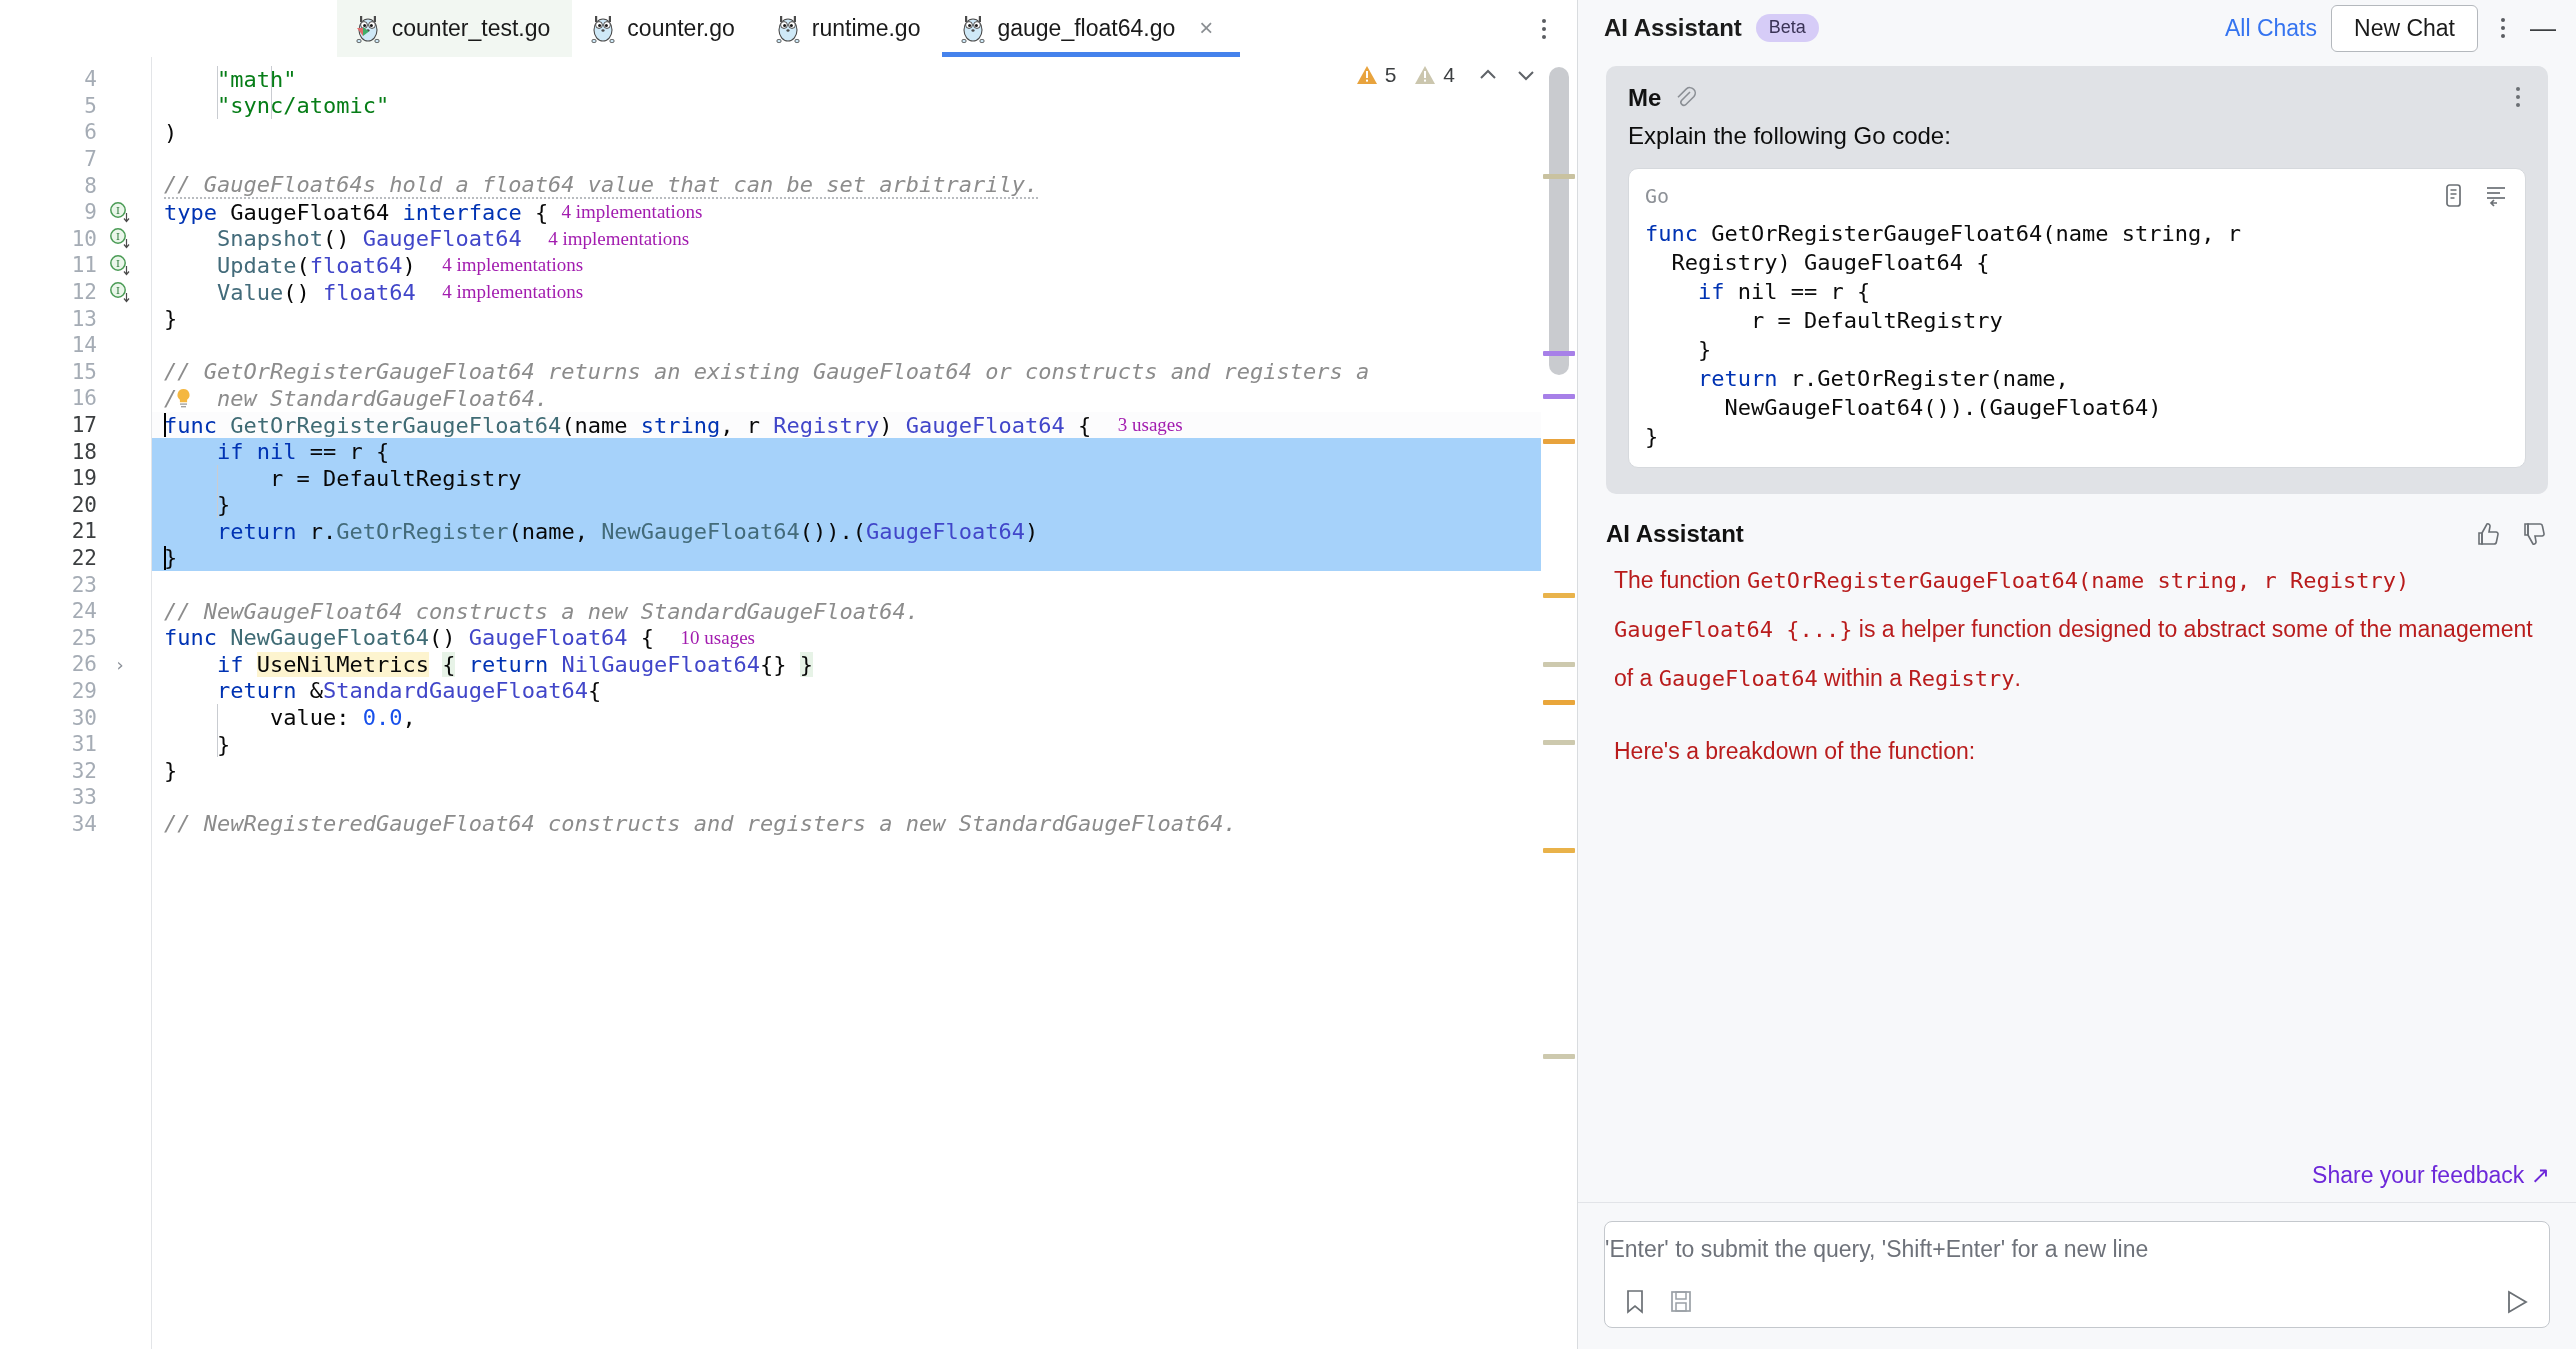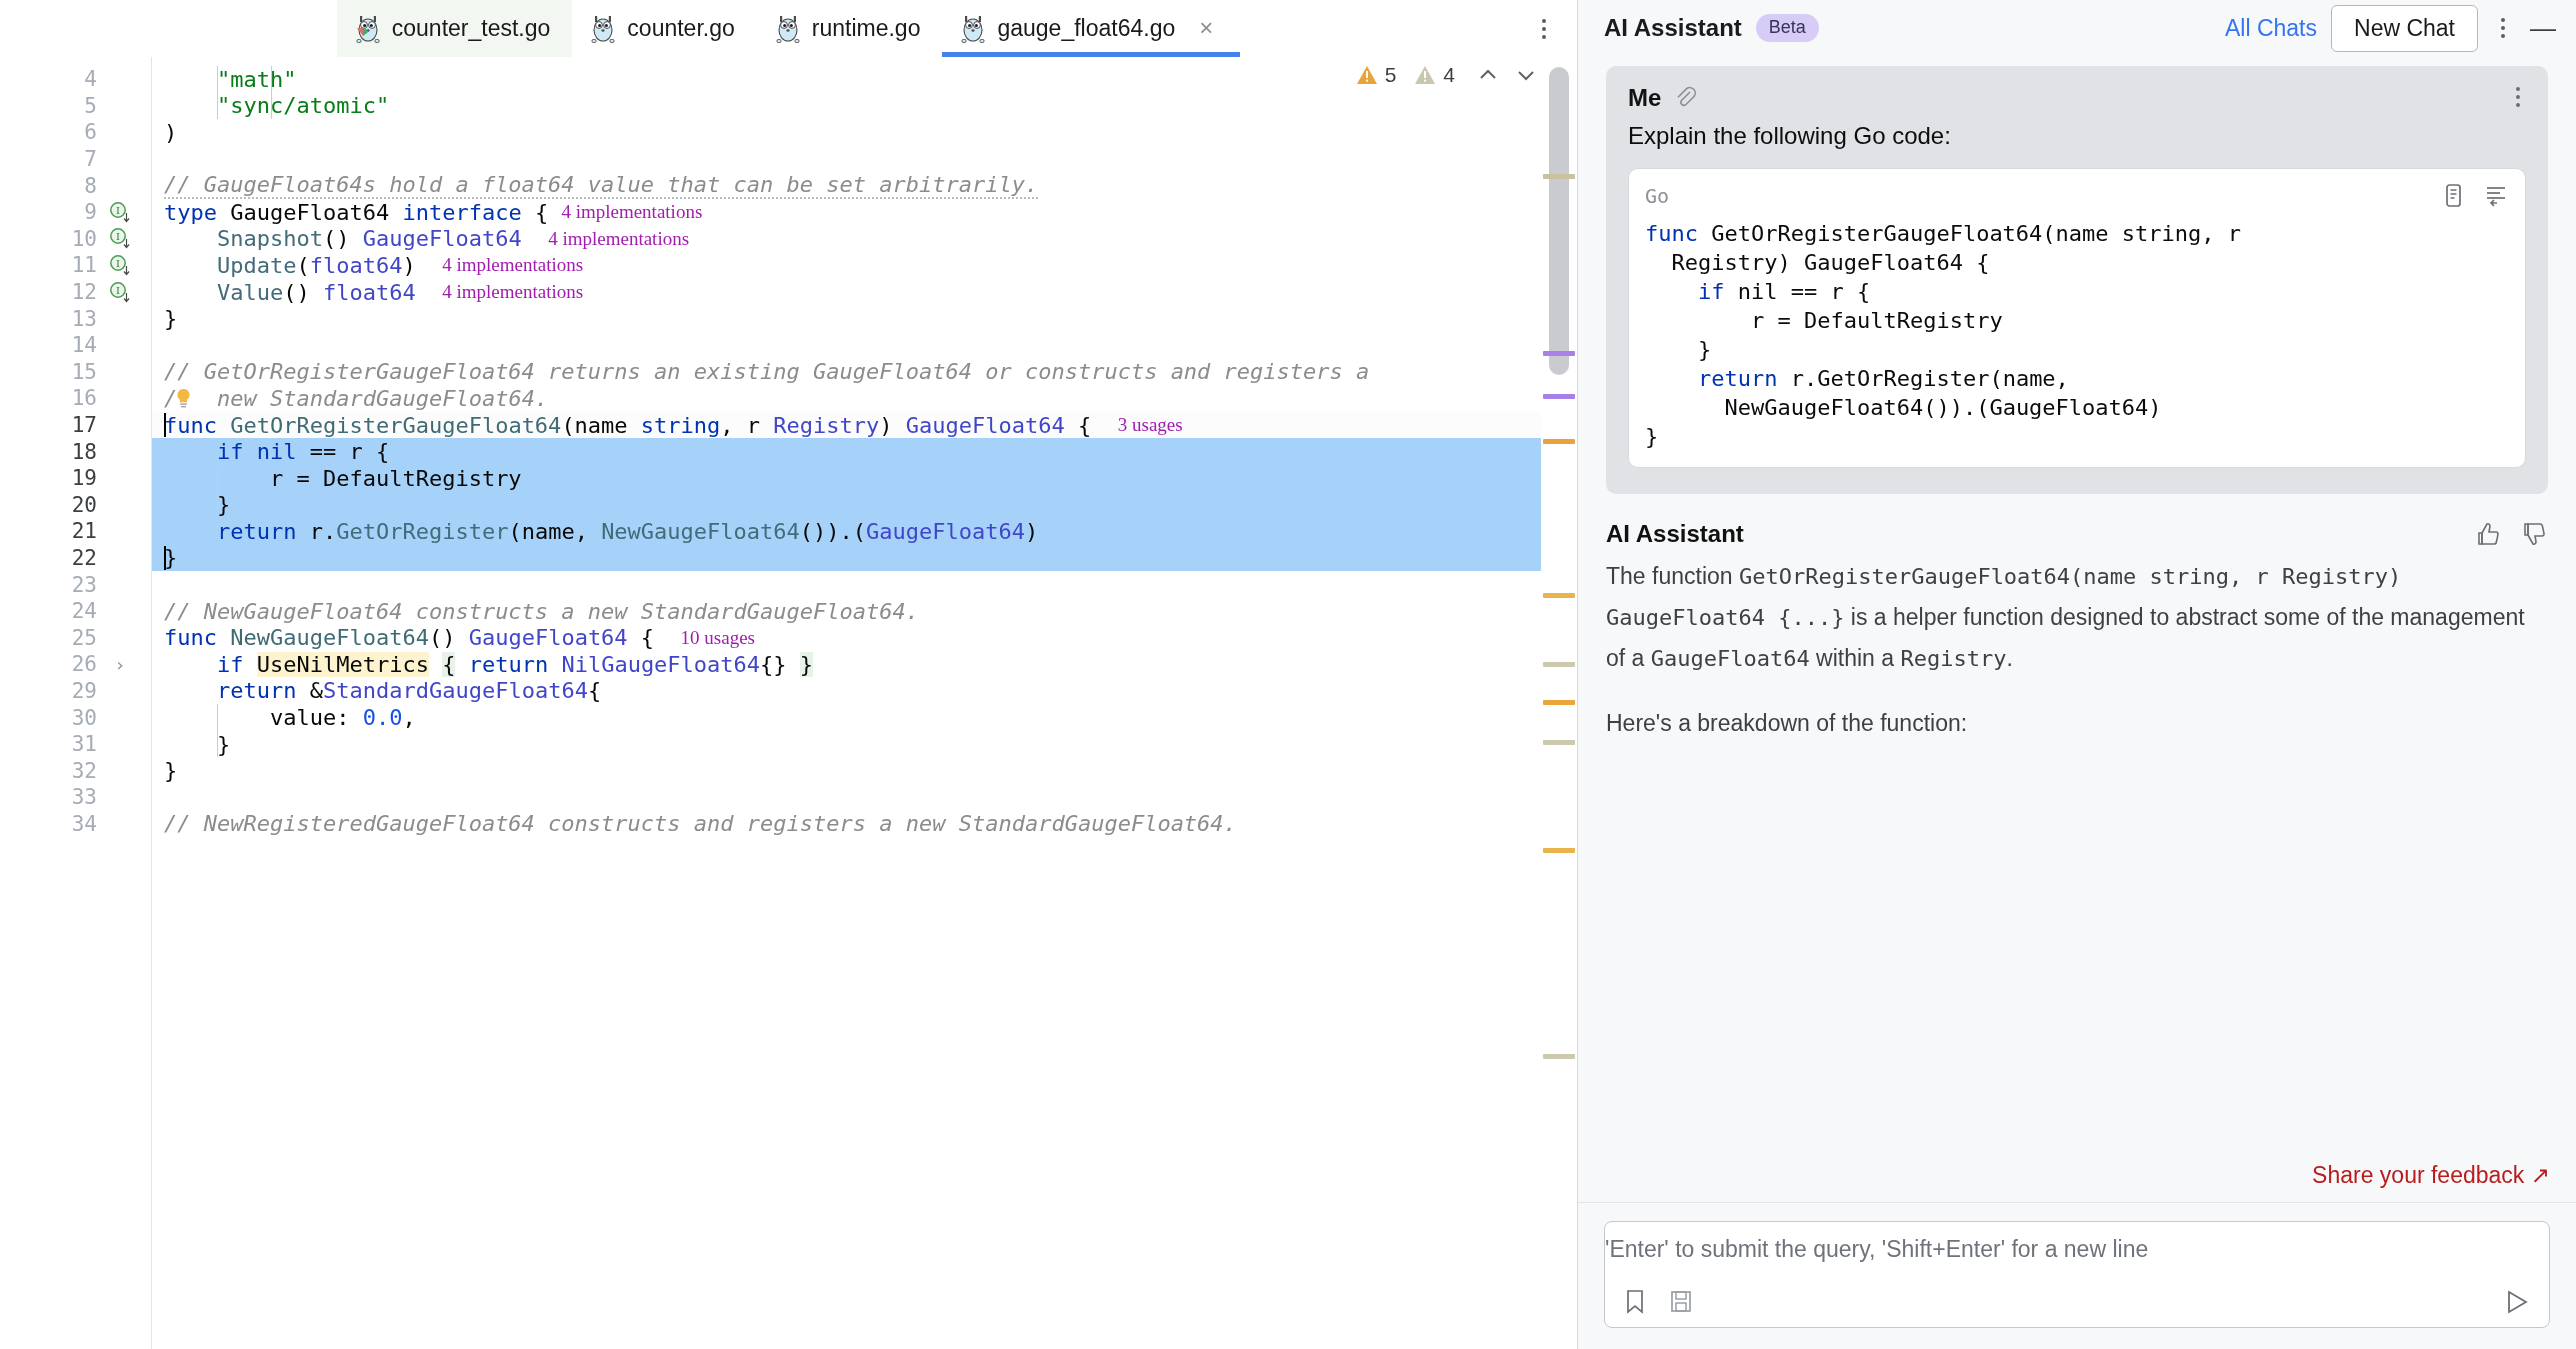--- a/index.html
+++ b/index.html
@@ -192,33 +192,33 @@
     line-height: 29px; color: #0b0b0b; white-space: pre-wrap;
     margin-top: 6px;
   }
 
   .assist-head { display: flex; align-items: center; margin-bottom: 8px; }
   .assist-name { font-size: 24px; font-weight: 700; color: #111; }
   .assist-head .sp { flex: 1; }
   .thumb-ico { width: 28px; height: 28px; display:block; margin-left: 18px; }
 
   .assist-text {
-    font-size: 23px; line-height: 41px; color: #404040;
+    font-size: 23px; line-height: 49px; color: #b91c1c; margin-left: 8px;
   }
   .assist-text code {
     font-family: "DejaVu Sans Mono", monospace; font-size: 22px;
   }
   .assist-p2 { margin-top: 24px; }
 
   .feedback-row {
     height: 54px; flex: none; display: flex; align-items: center;
     justify-content: flex-end; padding-right: 26px;
     border-bottom: 1px solid #e2e4e8;
   }
-  .feedback { font-size: 23px; color: #b91c1c; }
+  .feedback { font-size: 23px; color: #6d28d9; }
 
   .composer-wrap { flex: none; padding: 18px 26px 22px 26px; }
   .composer {
     border: 1px solid #c4c8cd; border-radius: 8px; background: #ffffff;
     height: 107px; position: relative; padding: 14px 0;
   }
   .composer .ph { font-size: 23px; color: #6e727a; }
   .comp-bottom {
     position: absolute; left: 16px; right: 16px; bottom: 10px;
     display: flex; align-items: center;

